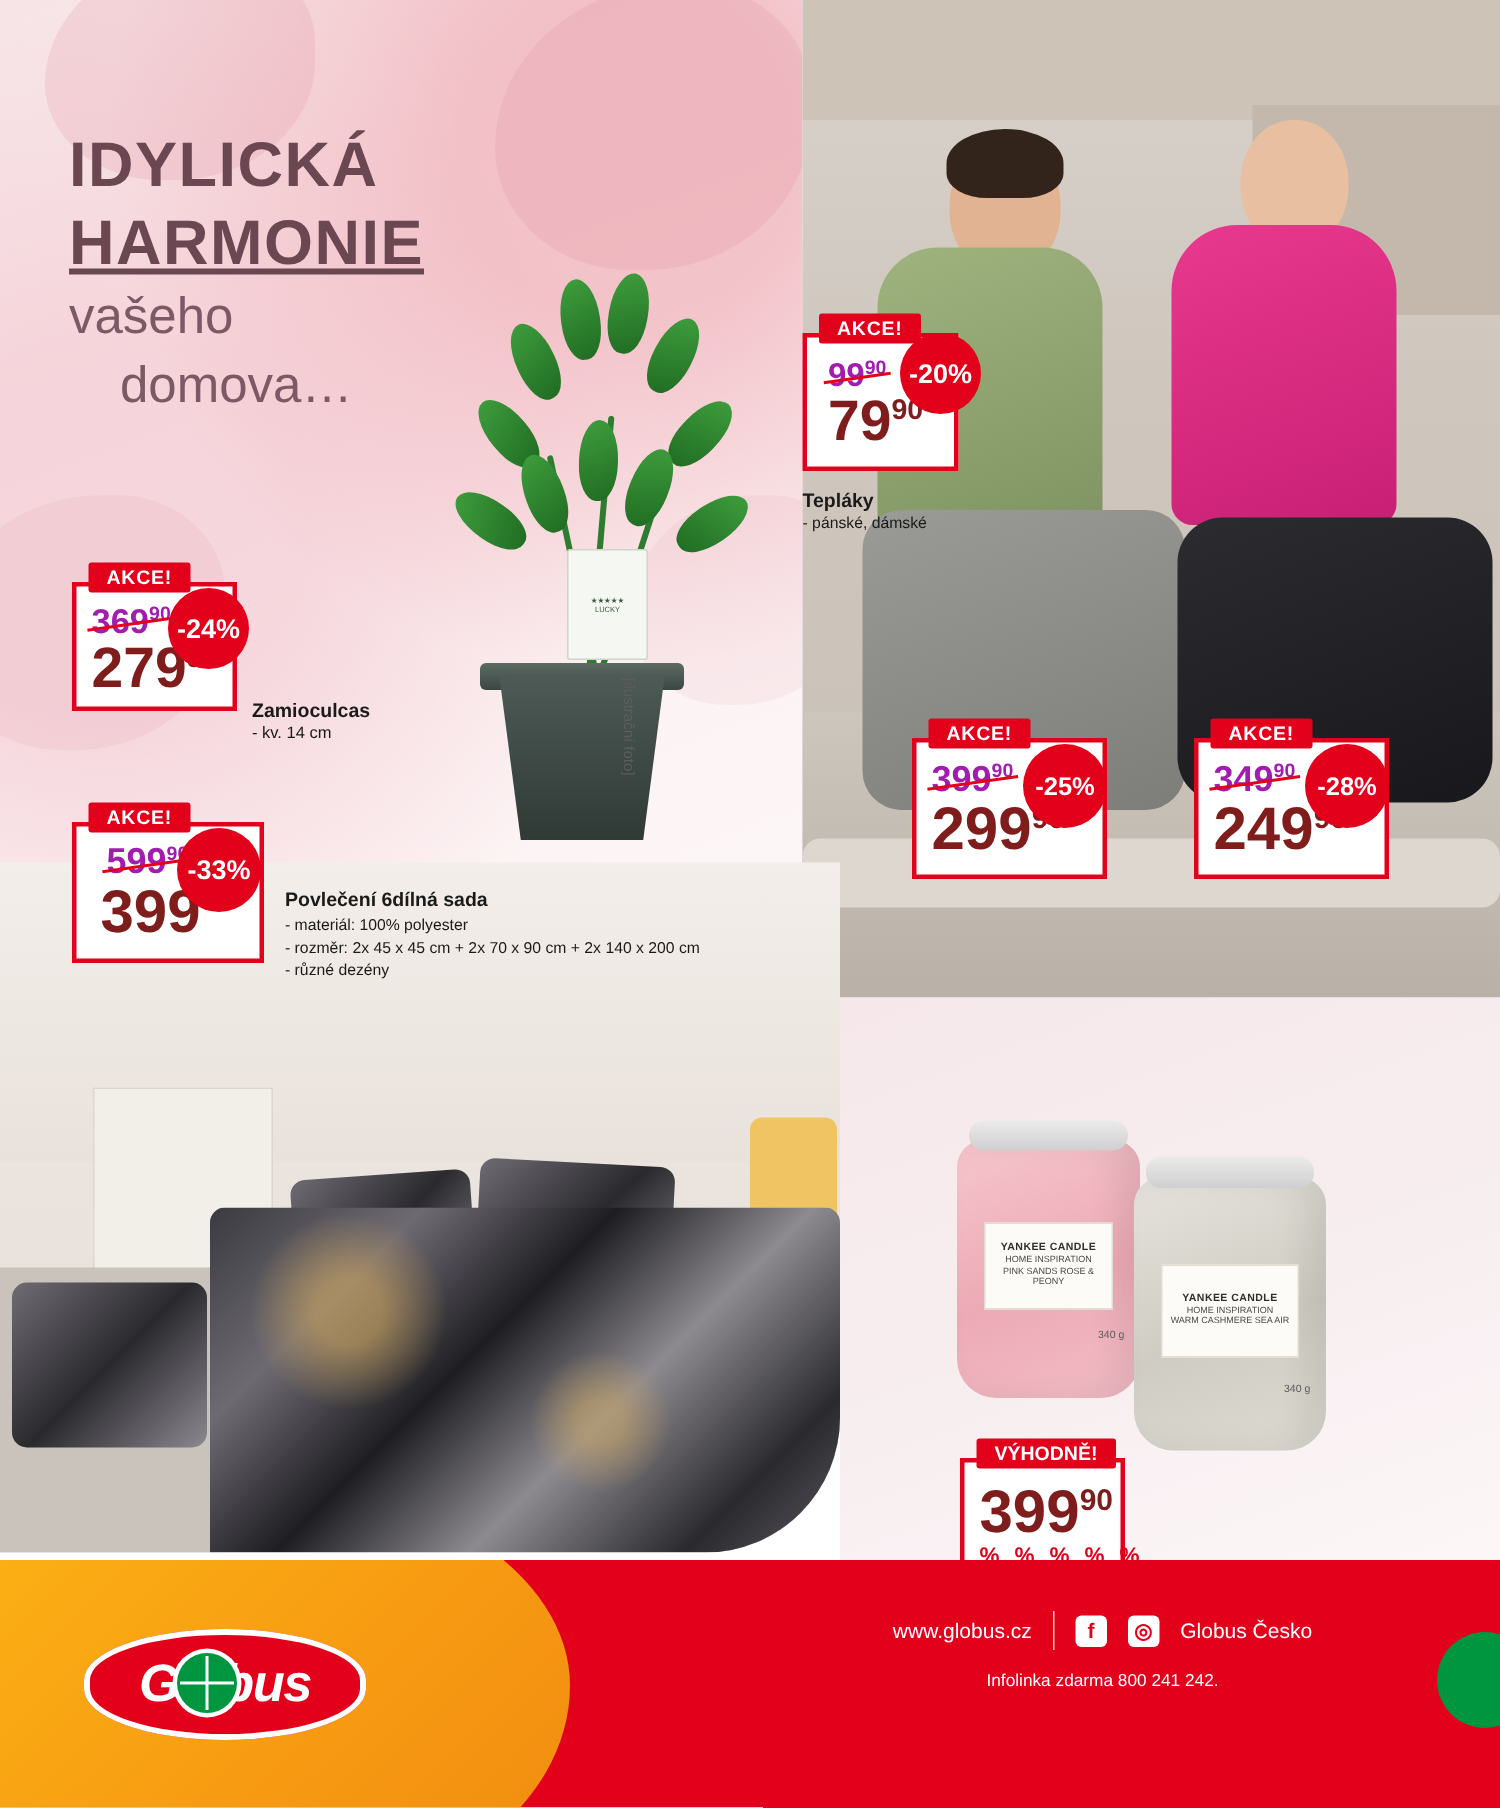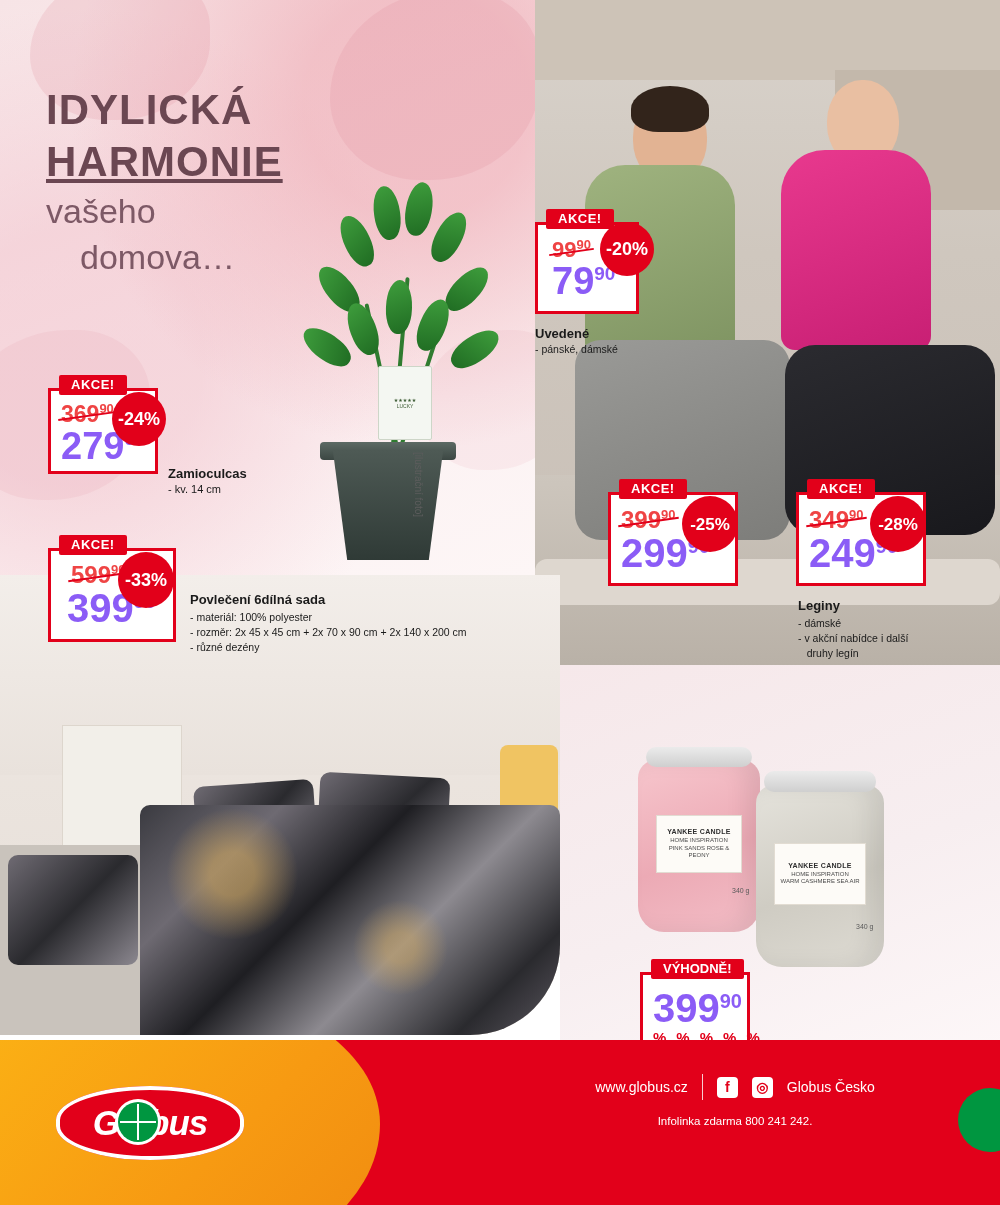--- a/index.html
+++ b/index.html
@@ -151,28 +151,28 @@
   .price-box {
     position:absolute; background:#ffffff; border:3px solid #e2001a;
     padding:6px 10px 8px 10px;
   }
   .akce-flag {
     position:absolute; top:-16px; left:8px; background:#e2001a; color:#fff;
     font-size:13px; font-weight:bold; letter-spacing:.5px;
     padding:2px 12px 3px 12px; border-radius:2px;
   }
   .old-price {
-    color:#ef4444; font-weight:bold; position:relative; display:inline-block;
+    color:#a21caf; font-weight:bold; position:relative; display:inline-block;
   }
   .old-price .oi { font-size:13px; vertical-align:super; }
   .old-price::after {
     content:""; position:absolute; left:-3px; right:-3px; top:52%; height:2px;
     background:#e2001a; transform:rotate(-8deg);
   }
-  .new-price { color:#8b5cf6; font-weight:bold; line-height:.95; }
+  .new-price { color:#7f1d1d; font-weight:bold; line-height:.95; }
   .new-price .ni { vertical-align:super; font-weight:bold; }
   .disc-circle {
     position:absolute; background:#e2001a; color:#fff; border-radius:50%;
     display:flex; align-items:center; justify-content:center;
     font-weight:bold; line-height:1;
   }
   .prod-name { font-weight:bold; color:#1a1a1a; }
   .prod-desc { color:#1a1a1a; }
 
   
@@ -354,21 +354,21 @@
     <div class="akce-flag">AKCE!</div>
     <div class="old-price" style="font-size:22px;margin-top:6px;margin-left:4px;">
       <span>99</span><span class="oi">90</span>
     </div>
     <div class="new-price" style="font-size:38px;margin-left:4px;">
       <span>79</span><span class="ni" style="font-size:19px;">90</span>
     </div>
   </div>
   <div class="disc-circle" style="left:600px;top:222px;width:54px;height:54px;font-size:18px;">-20%</div>
   <div style="position:absolute;left:535px;top:326px;width:190px;">
-    <div class="prod-name" style="font-size:13px;">Uvedené</div>
+    <div class="prod-name" style="font-size:13px;">Tepláky</div>
     <div class="prod-desc" style="font-size:10.5px;margin-top:2px;">- pánské, dámské</div>
   </div>
 
   <div class="price-box" style="left:608px;top:492px;width:130px;height:94px;">
     <div class="akce-flag">AKCE!</div>
     <div class="old-price" style="font-size:24px;margin-top:5px;">
       <span>399</span><span class="oi">90</span>
     </div>
     <div class="new-price" style="font-size:40px;">
       <span>299</span><span class="ni" style="font-size:20px;">90</span>
@@ -379,26 +379,20 @@
   <div class="price-box" style="left:796px;top:492px;width:130px;height:94px;">
     <div class="akce-flag">AKCE!</div>
     <div class="old-price" style="font-size:24px;margin-top:5px;">
       <span>349</span><span class="oi">90</span>
     </div>
     <div class="new-price" style="font-size:40px;">
       <span>249</span><span class="ni" style="font-size:20px;">90</span>
     </div>
   </div>
   <div class="disc-circle" style="left:870px;top:496px;width:56px;height:56px;font-size:17px;">-28%</div>
-  <div style="position:absolute;left:798px;top:598px;width:175px;">
-    <div class="prod-name" style="font-size:13px;">Leginy</div>
-    <div class="prod-desc" style="font-size:10.5px;margin-top:3px;line-height:1.45;">- dámské</div>
-    <div class="prod-desc" style="font-size:10.5px;line-height:1.45;">- v akční nabídce i další</div>
-    <div class="prod-desc" style="font-size:10.5px;line-height:1.45;white-space:pre;">   druhy legín</div>
-  </div>
 
   <div class="price-box" style="left:640px;top:972px;width:110px;height:88px;">
     <div class="vyhodne-flag">VÝHODNĚ!</div>
     <div class="new-price" style="font-size:40px;margin-top:8px;">
       <span>399</span><span class="ni" style="font-size:20px;">90</span>
     </div>
     <div class="pct-row">
       <span>%</span>
       <span>%</span>
       <span>%</span>

